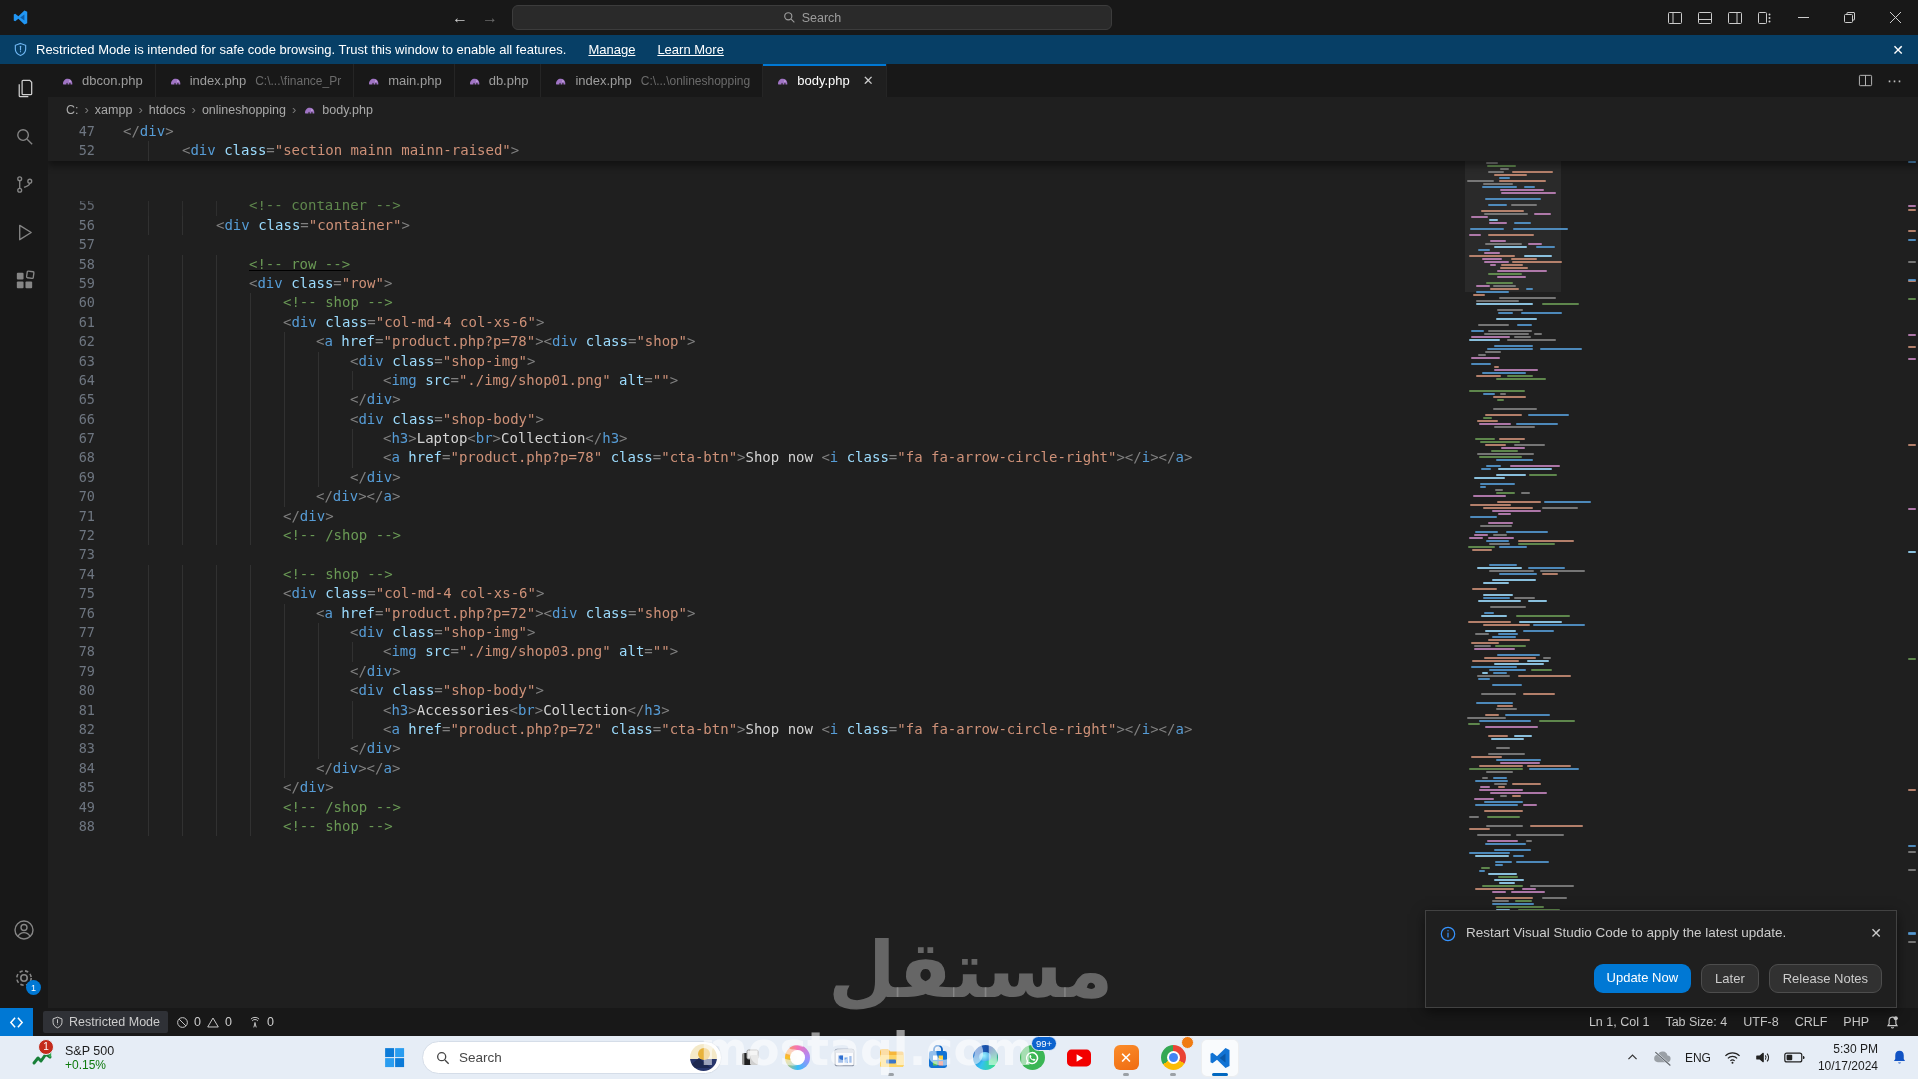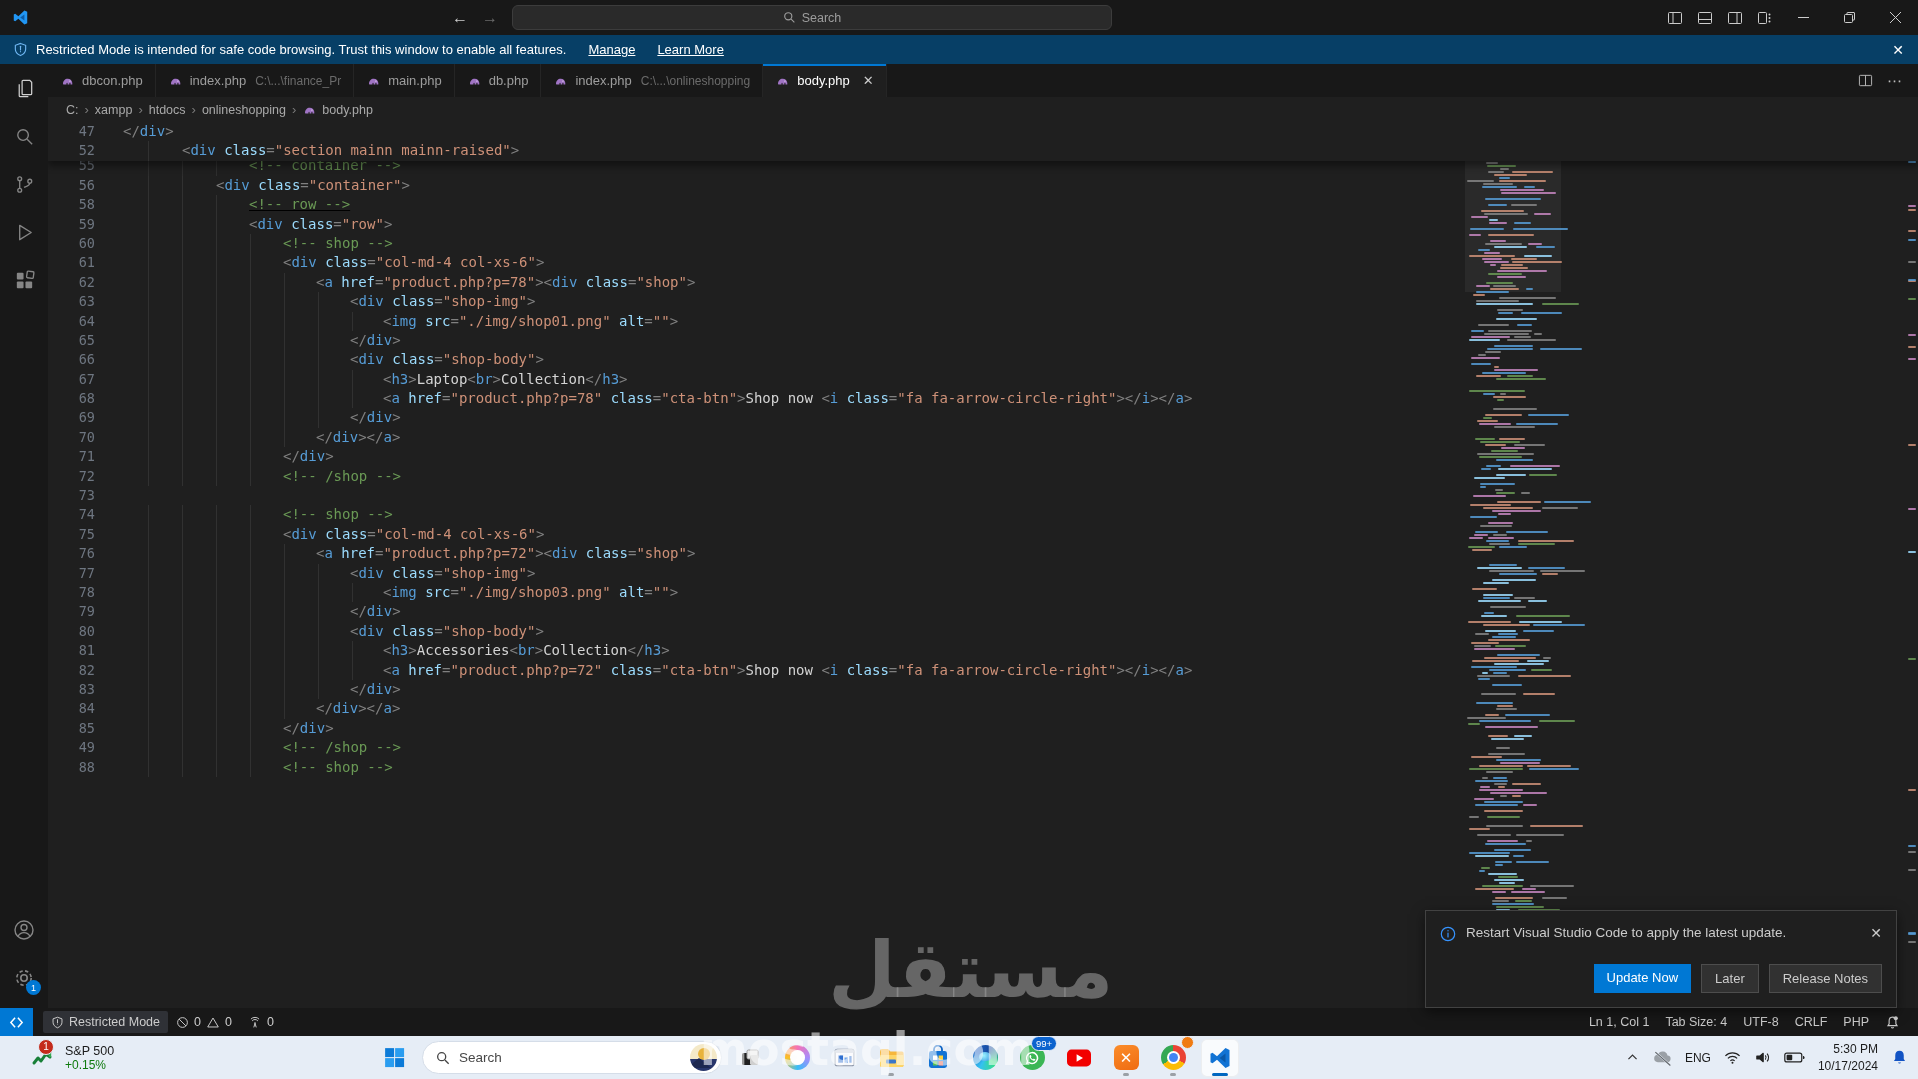--- a/index.html
+++ b/index.html
@@ -54,34 +54,34 @@
   .gut { width:47px; flex:none; text-align:right; color:#6e7681; font-size:13.5px; }
   .gsp { width:20px; flex:none; }
   .ctext { position:relative; background-image:repeating-linear-gradient(to right, transparent 0 33px, #313131 33px 34px); background-repeat:no-repeat; }
   .tk-p { color:#808080; } .tk-o { color:#808080; }
   .tk-t { color:#569cd6; }
   .tk-a { color:#9cdcfe; }
   .tk-s { color:#ce9178; }
   .tk-c { color:#6a9955; }
   .tk-x { color:#d4d4d4; }
   .sticky { position:relative; z-index:3; background:#1f1f1f; box-shadow:0 5px 7px rgba(0,0,0,.42); }
-  .partialclip { height:15px; overflow:hidden; position:relative; z-index:1; opacity:.85; }
+  .partialclip { height:15px; overflow:hidden; position:relative; z-index:1; opacity:.85;margin-top:40px; }
   .partialclip .crow { margin-top:-4.4px; }
 
   .minimap { position:absolute; top:0; left:1417px; width:96px; height:100%; z-index:2; }
   .mm-bar { position:absolute; height:2px; border-radius:1px; opacity:.85; }
   .mm-slider { position:absolute; left:0; width:100%; top:0; height:170px; background:rgba(255,255,255,.05); }
   .ruler { position:absolute; right:0; top:0; width:12px; height:100%; z-index:2; }
 
   
   .toast { position:absolute; right:21px; bottom:71px; width:472px; background:#1f1f1f; border:1px solid #424242; box-shadow:0 4px 12px rgba(0,0,0,.5); z-index:10; padding:14px 14px 14px 14px; }
   .toast-row1 { display:flex; align-items:flex-start; gap:10px; color:#cccccc; font-size:13.5px; }
   .toast-close { margin-left:auto; color:#cccccc; font-size:14px; }
   .toast-btns { display:flex; justify-content:flex-end; gap:10px; margin-top:22px; }
-  .tbtn { font-size:13px; padding:6px 13px; cursor:default; }
+  .tbtn { font-size:13px; padding:6px 13px; cursor:default;border-radius:9px; }
   .tbtn.primary { background:#0078d4; color:#ffffff; }
   .tbtn.secondary { background:#313131; color:#cccccc; border:1px solid #4d4d4d; }
 
   
   .statusbar { height:28px; background:#181818; display:flex; align-items:center; color:#cccccc; font-size:12.5px; position:relative; }
   .sb-remote { width:33px; height:28px; background:#0078d4; display:flex; align-items:center; justify-content:center; flex:none; }
   .sb-item { display:flex; align-items:center; gap:5px; padding:0 8px; height:22px; }
   .sb-restricted { background:#2f3136; margin-left:10px; border-radius:2px; height:22px; }
   .sb-right { margin-left:auto; display:flex; align-items:center; padding-right:10px; }
 
@@ -339,20 +339,21 @@
     <div class="editor">
       <div class="sticky" id="sticky">
           <div class="crow"><span class="gut">47</span><span class="gsp"></span><span class="ctext" style="padding-left: 8px; background-size: 8px 100%;"><span class="tk-p">&lt;/</span><span class="tk-t">div</span><span class="tk-p">&gt;</span></span></div>
           <div class="crow"><span class="gut">52</span><span class="gsp"></span><span class="ctext" style="padding-left: 67px; background-size: 67px 100%;"><span class="tk-p">&lt;</span><span class="tk-t">div</span><span class="tk-x"> </span><span class="tk-a">class</span><span class="tk-o">=</span><span class="tk-s">"section mainn mainn-raised"</span><span class="tk-p">&gt;</span></span></div>
         </div>
       <div class="partialclip" id="partial">
           <div class="crow"><span class="gut">55</span><span class="gsp"></span><span class="ctext" style="padding-left: 134px; background-size: 134px 100%;"><span class="tk-c">&lt;!-- container --&gt;</span></span></div>
         </div>
       <div id="codelines">
           <div class="crow"><span class="gut">56</span><span class="gsp"></span><span class="ctext" style="padding-left: 101px; background-size: 101px 100%;"><span class="tk-p">&lt;</span><span class="tk-t">div</span><span class="tk-x"> </span><span class="tk-a">class</span><span class="tk-o">=</span><span class="tk-s">"container"</span><span class="tk-p">&gt;</span></span></div>
+          <div class="crow"><span class="gut">57</span><span class="gsp"></span><span class="ctext" style="padding-left: 0px; background-size: 0px 100%;"></span></div>
           <div class="crow"><span class="gut">58</span><span class="gsp"></span><span class="ctext" style="padding-left: 134px; background-size: 134px 100%; text-decoration: underline;"><span class="tk-c">&lt;!-- row --&gt;</span></span></div>
           <div class="crow"><span class="gut">59</span><span class="gsp"></span><span class="ctext" style="padding-left: 134px; background-size: 134px 100%;"><span class="tk-p">&lt;</span><span class="tk-t">div</span><span class="tk-x"> </span><span class="tk-a">class</span><span class="tk-o">=</span><span class="tk-s">"row"</span><span class="tk-p">&gt;</span></span></div>
           <div class="crow"><span class="gut">60</span><span class="gsp"></span><span class="ctext" style="padding-left: 168px; background-size: 168px 100%;"><span class="tk-c">&lt;!-- shop --&gt;</span></span></div>
           <div class="crow"><span class="gut">61</span><span class="gsp"></span><span class="ctext" style="padding-left: 168px; background-size: 168px 100%;"><span class="tk-p">&lt;</span><span class="tk-t">div</span><span class="tk-x"> </span><span class="tk-a">class</span><span class="tk-o">=</span><span class="tk-s">"col-md-4 col-xs-6"</span><span class="tk-p">&gt;</span></span></div>
           <div class="crow"><span class="gut">62</span><span class="gsp"></span><span class="ctext" style="padding-left: 201px; background-size: 201px 100%;"><span class="tk-p">&lt;</span><span class="tk-t">a</span><span class="tk-x"> </span><span class="tk-a">href</span><span class="tk-o">=</span><span class="tk-s">"product.php?p=78"</span><span class="tk-p">&gt;&lt;</span><span class="tk-t">div</span><span class="tk-x"> </span><span class="tk-a">class</span><span class="tk-o">=</span><span class="tk-s">"shop"</span><span class="tk-p">&gt;</span></span></div>
           <div class="crow"><span class="gut">63</span><span class="gsp"></span><span class="ctext" style="padding-left: 235px; background-size: 235px 100%;"><span class="tk-p">&lt;</span><span class="tk-t">div</span><span class="tk-x"> </span><span class="tk-a">class</span><span class="tk-o">=</span><span class="tk-s">"shop-img"</span><span class="tk-p">&gt;</span></span></div>
           <div class="crow"><span class="gut">64</span><span class="gsp"></span><span class="ctext" style="padding-left: 268px; background-size: 268px 100%;"><span class="tk-p">&lt;</span><span class="tk-t">img</span><span class="tk-x"> </span><span class="tk-a">src</span><span class="tk-o">=</span><span class="tk-s">"./img/shop01.png"</span><span class="tk-x"> </span><span class="tk-a">alt</span><span class="tk-o">=</span><span class="tk-s">""</span><span class="tk-p">&gt;</span></span></div>
           <div class="crow"><span class="gut">65</span><span class="gsp"></span><span class="ctext" style="padding-left: 235px; background-size: 235px 100%;"><span class="tk-p">&lt;/</span><span class="tk-t">div</span><span class="tk-p">&gt;</span></span></div>
           <div class="crow"><span class="gut">66</span><span class="gsp"></span><span class="ctext" style="padding-left: 235px; background-size: 235px 100%;"><span class="tk-p">&lt;</span><span class="tk-t">div</span><span class="tk-x"> </span><span class="tk-a">class</span><span class="tk-o">=</span><span class="tk-s">"shop-body"</span><span class="tk-p">&gt;</span></span></div>
           <div class="crow"><span class="gut">67</span><span class="gsp"></span><span class="ctext" style="padding-left: 268px; background-size: 268px 100%;"><span class="tk-p">&lt;</span><span class="tk-t">h3</span><span class="tk-p">&gt;</span><span class="tk-x">Laptop</span><span class="tk-p">&lt;</span><span class="tk-t">br</span><span class="tk-p">&gt;</span><span class="tk-x">Collection</span><span class="tk-p">&lt;/</span><span class="tk-t">h3</span><span class="tk-p">&gt;</span></span></div>

